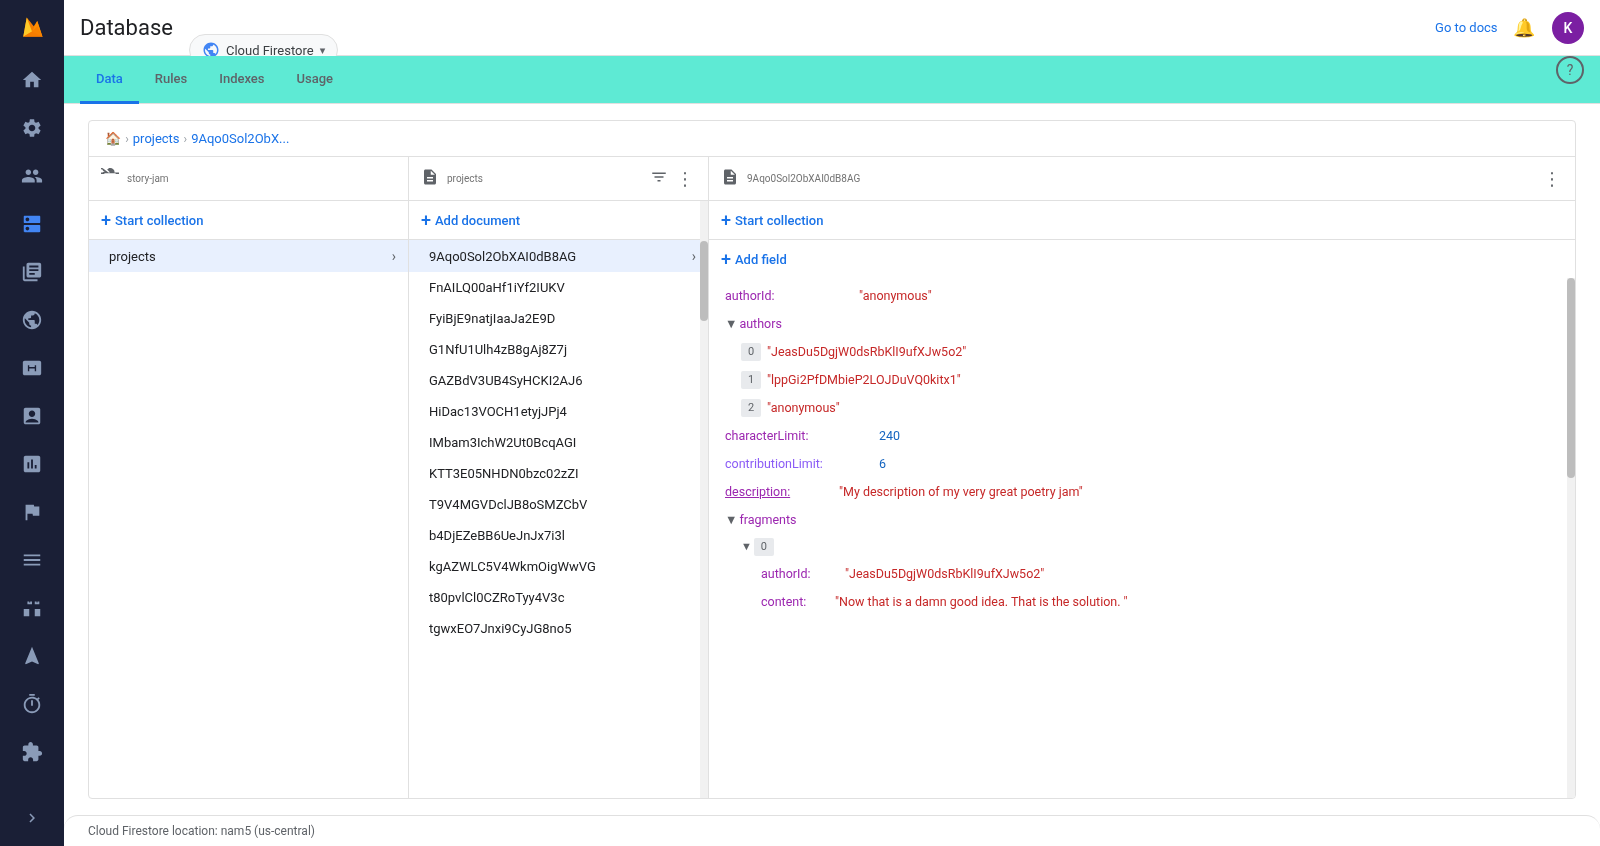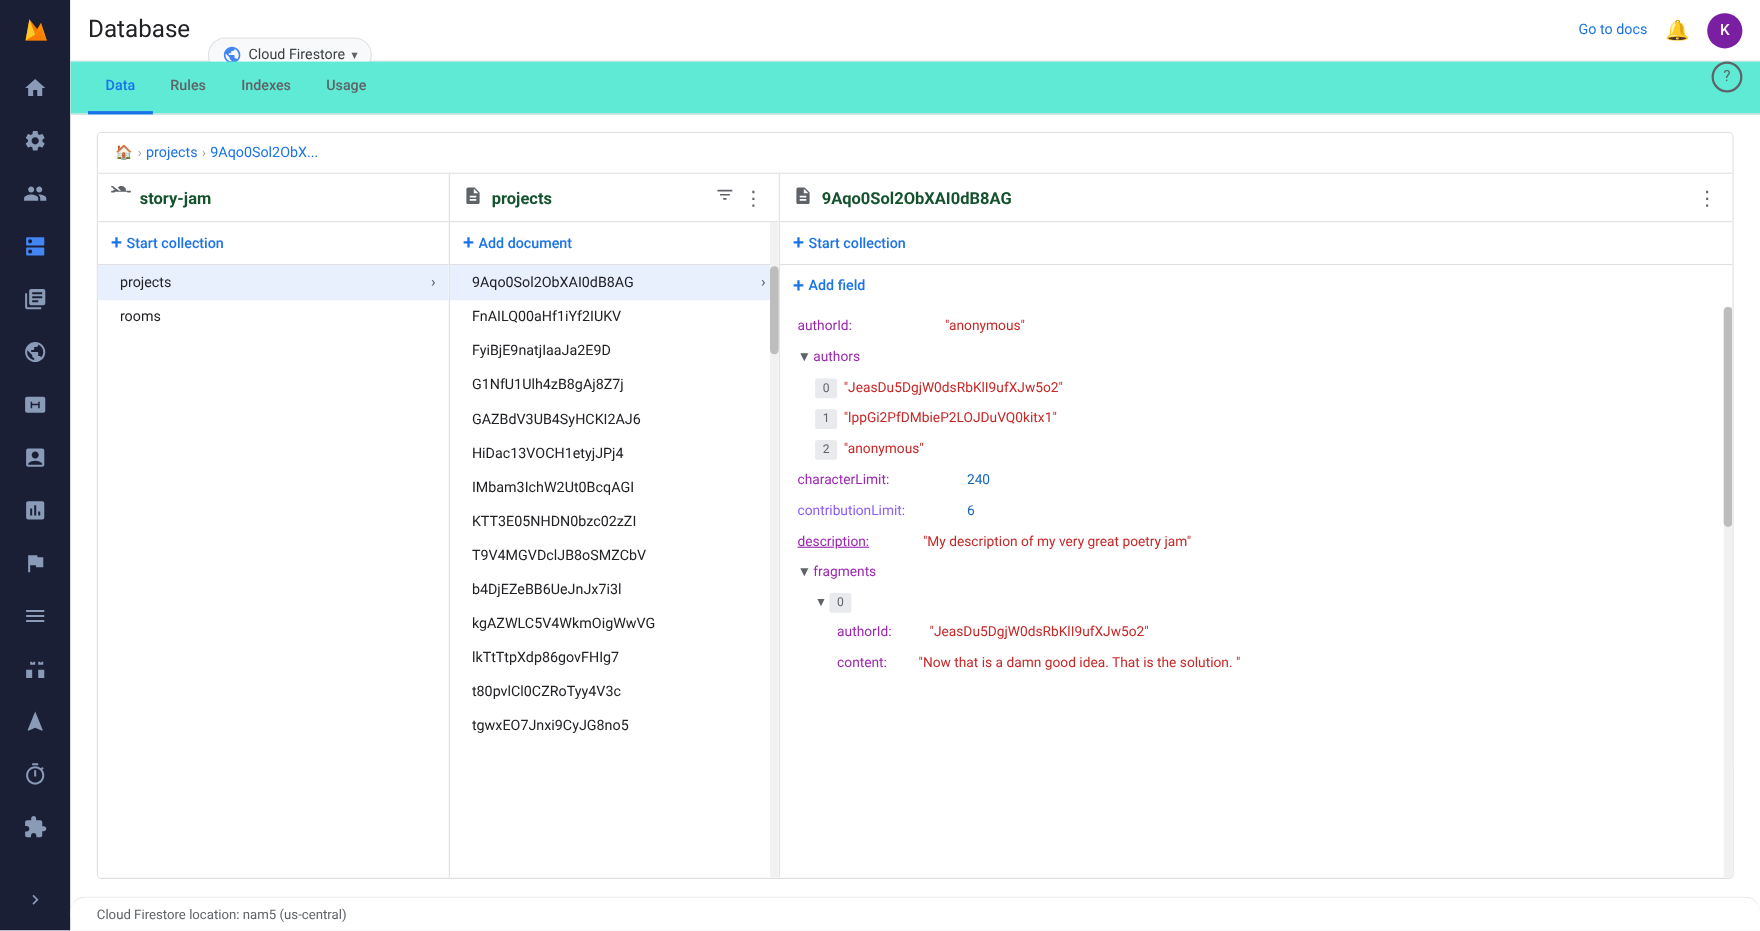--- a/index.html
+++ b/index.html
@@ -215,24 +215,24 @@
     .panel-header {
       display: flex;
       align-items: center;
       padding: 8px 12px;
       border-bottom: 1px solid #e0e0e0;
       gap: 8px;
       flex-shrink: 0;
       height: 44px;
     }
     .panel-title {
-      font-size: 15px;
-      color: #14532d;
-      flex: 1;
-      font-weight: 700;
+      font-size: 10px;
+      color: #737373;
+      flex: 1;
+      font-weight: 400;
     }
     .panel-actions { display: flex; gap: 4px; align-items: center; }
     .panel-action-btn { color: #5f6368; cursor: pointer; font-size: 18px; padding: 2px; }
 
     .panel-add-btn {
       display: flex;
       align-items: center;
       gap: 4px;
       padding: 10px 12px;
       color: #1a73e8;
@@ -465,23 +465,20 @@
           </div>
           <div class="panel-add-btn">
             <span style="font-size:18px; line-height:1; color:#1a73e8;">+</span>
             <span>Start collection</span>
           </div>
           <div class="panel-list">
             <div class="panel-item selected">
               <span class="panel-item-text">projects</span>
               <span class="chevron-right">›</span>
             </div>
-            <div class="panel-item">
-              <span class="panel-item-text">rooms</span>
-            </div>
           </div>
         </div>
 
         <div class="panel" style="width: 300px; position: relative;">
           <div class="panel-header">
             <span style="color:#5f6368; font-size:16px;">
               <svg width="18" height="18" viewBox="0 0 24 24" fill="currentColor">
                   <path d="M14 2H6c-1.1 0-1.99.9-1.99 2L4 20c0 1.1.89 2 1.99 2H18c1.1 0 2-.9 2-2V8l-6-6zm2 16H8v-2h8v2zm0-4H8v-2h8v2zm-3-5V3.5L18.5 9H13z"></path>
                 </svg>
             </span>
@@ -528,23 +525,20 @@
             <div class="panel-item">
               <span class="panel-item-text">T9V4MGVDclJB8oSMZCbV</span>
             </div>
             <div class="panel-item">
               <span class="panel-item-text">b4DjEZeBB6UeJnJx7i3l</span>
             </div>
             <div class="panel-item">
               <span class="panel-item-text">kgAZWLC5V4WkmOigWwVG</span>
             </div>
             <div class="panel-item">
-              <span class="panel-item-text">lkTtTtpXdp86govFHIg7</span>
-            </div>
-            <div class="panel-item">
               <span class="panel-item-text">t80pvlCl0CZRoTyy4V3c</span>
             </div>
             <div class="panel-item">
               <span class="panel-item-text">tgwxEO7Jnxi9CyJG8no5</span>
             </div>
           </div>
 
           <div style="position:absolute; right:0; top:44px; bottom:0; width:8px; background:#f1f1f1;">
             <div style="position:absolute; top:40px; width:8px; height:80px; background:#bdbdbd; border-radius:4px;"></div>
           </div>

